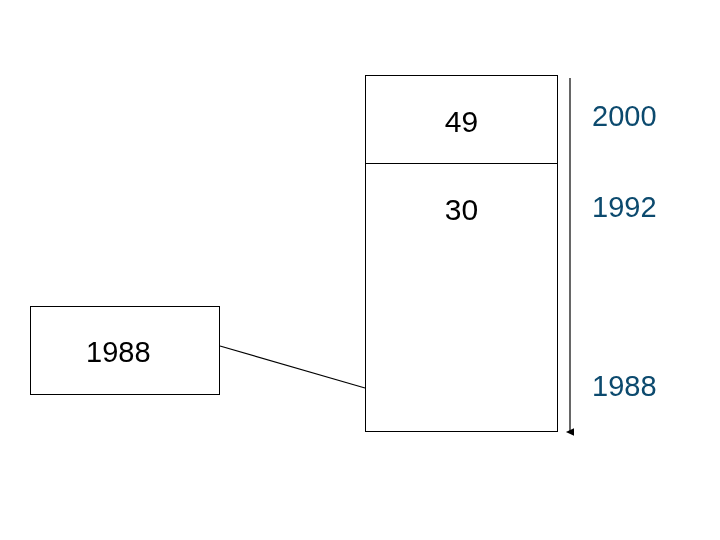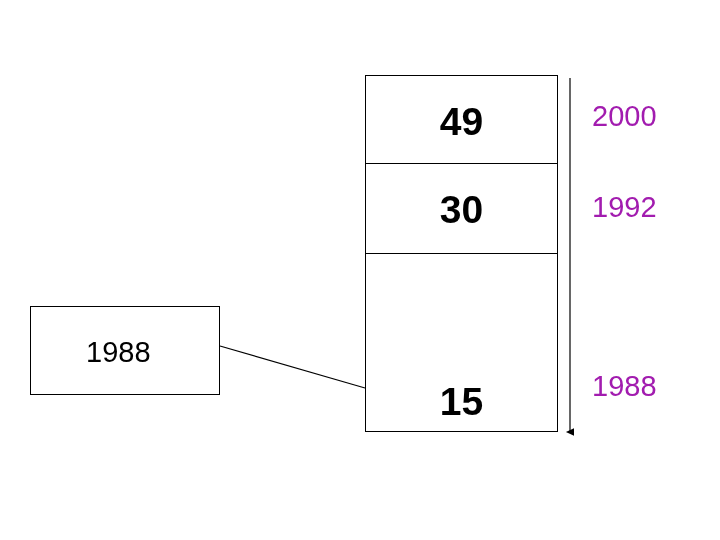--- a/index.html
+++ b/index.html
@@ -55,33 +55,32 @@
     box-sizing: border-box;
     border-bottom: 1px solid #000000;
   }
   .stack-cell:last-child {
     border-bottom: none;
   }
   .cell-value {
     position: absolute;
     width: 100%;
     text-align: center;
-    font-size: 39px;
+    font-size: 30px;
     color: #000000;
     line-height: 30px;
     white-space: nowrap;
-    font-weight: bold;
   }
 
   
   .year-label {
     position: absolute;
     left: 592px;
     font-size: 29px;
-    color: #a21caf;
+    color: #0c4a6e;
     line-height: 30px;
     white-space: nowrap;
   }
 
   
   #overlay {
     position: absolute;
     left: 0;
     top: 0;
     width: 720px;
@@ -98,23 +97,20 @@
     <span class="left-box-label">1988</span>
   </div>
 
   <div class="stack">
     <div class="stack-cell" style="top:0px;height:88px;">
       <span class="cell-value" style="top:31px;">49</span>
     </div>
     <div class="stack-cell" style="top:88px;height:90px;">
       <span class="cell-value" style="top:31px;">30</span>
     </div>
-    <div class="stack-cell" style="top:267px;height:88px;">
-      <span class="cell-value" style="top:44px;">15</span>
-    </div>
   </div>
 
   <span class="year-label" style="top:101px;">2000</span>
   <span class="year-label" style="top:192px;">1992</span>
   <span class="year-label" style="top:371px;">1988</span>
 
   <svg id="overlay" viewBox="0 0 720 540">
     <defs>
       <marker id="arrowhead" markerWidth="8" markerHeight="8" refX="3.2" refY="3.4" orient="auto" markerUnits="strokeWidth">
         <path d="M 0 0 L 6.4 0 L 3.2 6.8 z" fill="#000000"></path>

